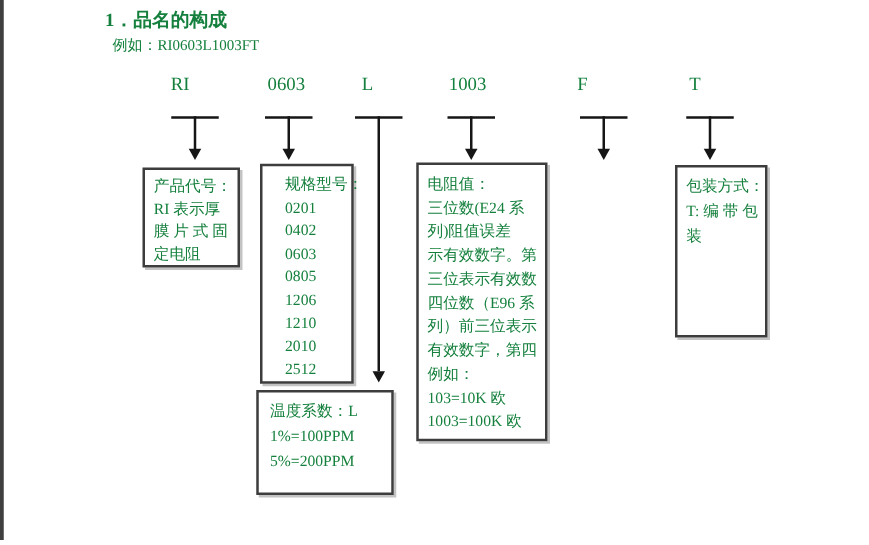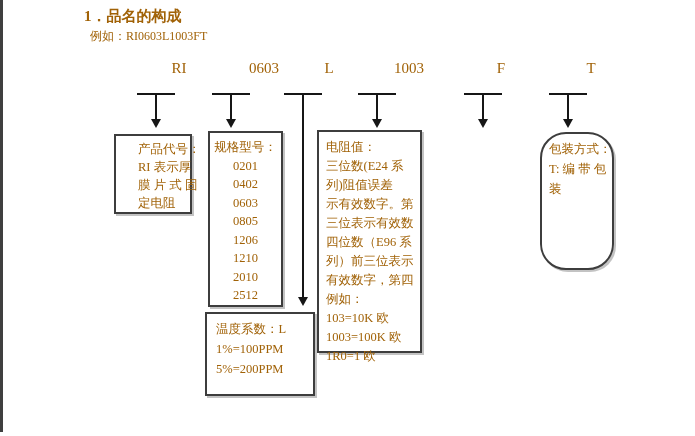--- a/index.html
+++ b/index.html
@@ -1,26 +1,26 @@
 <!DOCTYPE html>
 <html><head>
 <meta charset="utf-8">
 <style>
   html,body { margin:0; padding:0; background:#ffffff; }
   .page {
     position:relative; width:695px; height:436px; background:#ffffff;
-    font-family:"Liberation Serif","DejaVu Serif",serif; color:#a16207;
+    font-family:"Liberation Serif","DejaVu Serif",serif; color:#15803d;
     overflow:hidden;
   }
   .page-edge { position:absolute; left:0; top:0; width:3px; height:432px; background:#3f3f3f; }
 
   .title { position:absolute; left:84px; top:7px; font-size:15px; font-weight:bold; white-space:nowrap; }
   .example { position:absolute; left:90px; top:28px; font-size:12px; white-space:nowrap; }
 
-  .code { position:absolute; top:60px; transform:translateX(-50%); font-size:15px; white-space:nowrap;margin-left:35px; }
+  .code { position:absolute; top:60px; transform:translateX(-50%); font-size:15px; white-space:nowrap; }
   #c1 { left:144px; } #c2 { left:229px; } #c3 { left:294px; }
   #c4 { left:374px; } #c5 { left:466px; } #c6 { left:556px; }
 
   .arrow-bar  { position:absolute; top:93px; width:38px; height:2px; background:#161616; }
   .arrow-stem { position:absolute; top:93px; width:2px;  height:27px; background:#161616; }
   .arrow-head { position:absolute; top:119px; width:0; height:0;
                 border-left:5px solid transparent; border-right:5px solid transparent;
                 border-top:9px solid #161616; }
   #a1 .arrow-bar{left:137px;} #a1 .arrow-stem{left:155px;} #a1 .arrow-head{left:151px;}
   #a2 .arrow-bar{left:212px;} #a2 .arrow-stem{left:230px;} #a2 .arrow-head{left:226px;}
@@ -28,26 +28,26 @@
   #a4 .arrow-bar{left:358px;} #a4 .arrow-stem{left:376px;} #a4 .arrow-head{left:372px;}
   #a5 .arrow-bar{left:464px;} #a5 .arrow-stem{left:482px;} #a5 .arrow-head{left:478px;}
   #a6 .arrow-bar{left:549px;} #a6 .arrow-stem{left:567px;} #a6 .arrow-head{left:563px;}
 
   .box {
     position:absolute; box-sizing:border-box; background:#ffffff;
     border:2px solid #3d3d3d; box-shadow:2px 2px 0 rgba(145,145,145,0.55);
     font-size:12.5px; line-height:19px;
   }
   .box .ln { white-space:nowrap; }
-  #b1 { left:114px; top:134px; width:78px;  height:80px;  padding:4px 22px;  line-height:18px; }
-  #b2 { left:208px; top:131px; width:75px;  height:176px; padding:5px 3px;  line-height:18.5px;text-align:center; }
+  #b1 { left:114px; top:134px; width:78px;  height:80px;  padding:4px 7px;  line-height:18px; }
+  #b2 { left:208px; top:131px; width:75px;  height:176px; padding:5px 18px;  line-height:18.5px; }
   #b3 { left:205px; top:312px; width:110px; height:84px;  padding:5px 9px;  line-height:20px; }
-  #b4 { left:317px; top:130px; width:105px; height:223px; padding:6px 7px;  line-height:19px; }
+  #b4 { left:333px; top:130px; width:105px; height:223px; padding:6px 7px;  line-height:19px; }
   #b5 { left:448px; top:130px; width:76px;  height:172px; padding:5px 8px;  line-height:21px; }
-  #b6 { left:540px; top:132px; width:74px;  height:138px; padding:5px 7px;  line-height:20px;border-radius:26px; }
+  #b6 { left:540px; top:132px; width:74px;  height:138px; padding:5px 7px;  line-height:20px; }
 </style>
 </head>
 <body>
 
 <div class="page">
   <div class="page-edge"></div>
 
   <div class="title">1．品名的构成</div>
   <div class="example"><span>例如：</span><span>RI0603L1003FT</span></div>
 
@@ -116,20 +116,19 @@
       <div class="ln">三位数(E24 系</div>
       <div class="ln">列)阻值误差</div>
       <div class="ln">示有效数字。第</div>
       <div class="ln">三位表示有效数</div>
       <div class="ln">四位数（E96 系</div>
       <div class="ln">列）前三位表示</div>
       <div class="ln">有效数字，第四</div>
       <div class="ln">例如：</div>
       <div class="ln">103=10K 欧</div>
       <div class="ln">1003=100K 欧</div>
-      <div class="ln">1R0=1 欧</div>
     </div>
   <div class="box" id="b6">
       <div class="ln">包装方式：</div>
       <div class="ln">T: 编 带 包</div>
       <div class="ln">装</div>
     </div>
 </div>
 
 </body></html>

